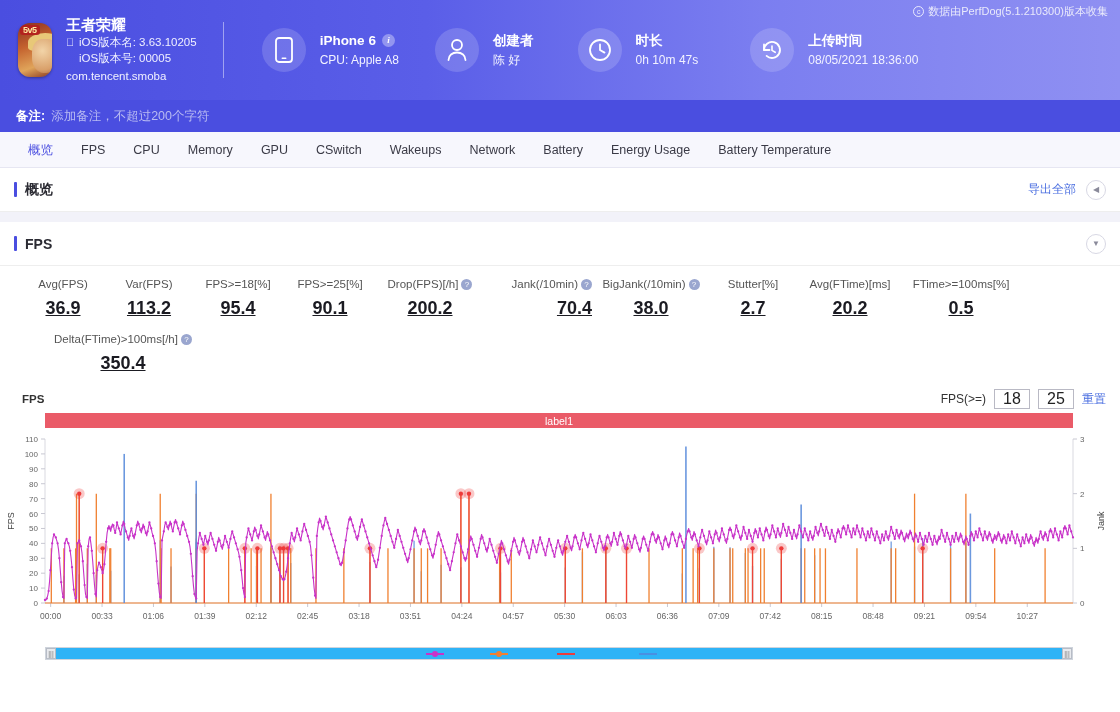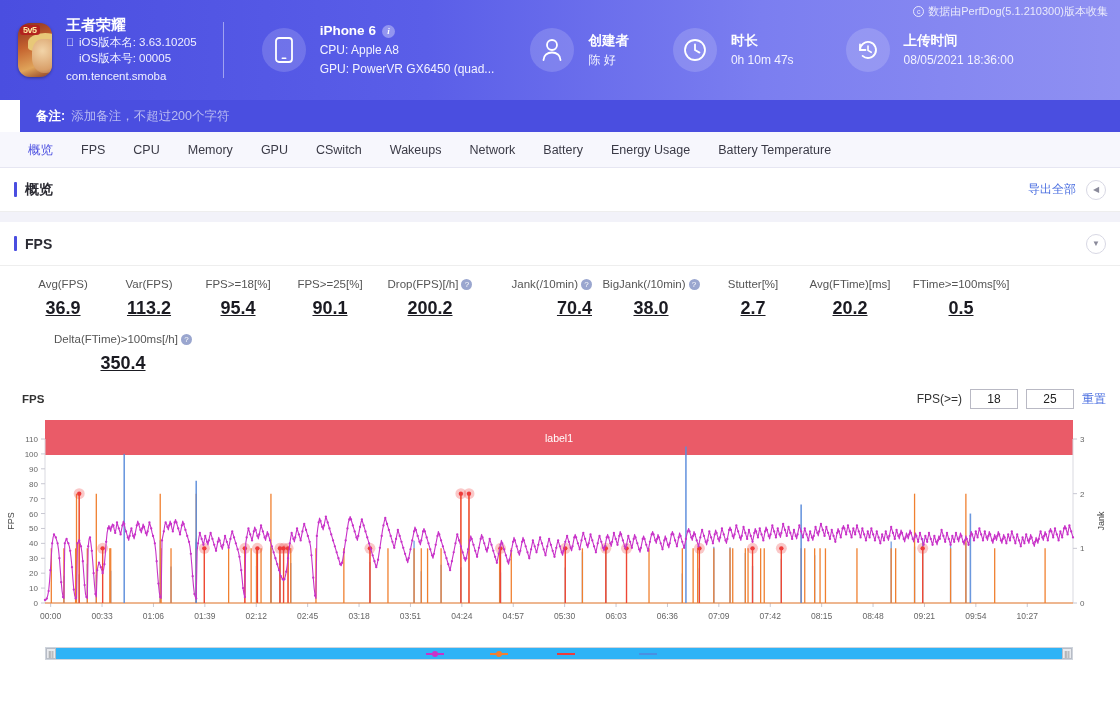--- a/index.html
+++ b/index.html
@@ -90,21 +90,21 @@
     width:11px;height:11px;border-radius:50%;
     border:1px solid rgba(255,255,255,.8);
     display:inline-flex;align-items:center;justify-content:center;
     font-size:7px;
   }
 
   
   .remark {
     height:32px; background:#4a4ee0;
     display:flex; align-items:center; padding-left:16px;
-    color:#fff; font-size:12.5px;margin-left:20px;
+    color:#fff; font-size:12.5px;
   }
   .remark .label { font-weight:bold; margin-right:6px; }
   .remark .ph { color:#b9bbf2; }
 
   
   .tabs {
     height:36px; background:#f7f7fd;
     display:flex; align-items:center;
     border-bottom:1px solid #e6e6f2;
     padding-left:14px;
@@ -160,26 +160,26 @@
   }
 
   
   .chart-wrap { position:relative; margin-top:8px; }
   .chart-top {
     display:flex; align-items:center; padding:0 14px 0 22px; height:26px;
   }
   .chart-top .ctitle { font-size:11.5px; font-weight:bold; color:#333; }
   .chart-top .cright { margin-left:auto; display:flex; align-items:center; gap:8px; font-size:12px; color:#333;}
   .num-input {
-    width:48px; height:20px; border:1px solid #b9b9c4; background:#fff;
-    text-align:center; font-size:12px; color:#222; line-height:18px;
+    width:36px; height:20px; border:1px solid #b9b9c4; background:#fff;
+    text-align:center; font-size:16px; color:#222; line-height:18px;
     font-family:"Liberation Sans", sans-serif;
   }
   .label-band {
-    position:absolute; left:45px; right:47px; top:34px; height:35px;
+    position:absolute; left:45px; right:47px; top:27px; height:15px;
     background:#ea5b68; color:#fff; font-size:10.5px;
     display:flex; align-items:center; justify-content:center;
   }
   .plot-area { position:relative; height:215px; margin-top:19px; }
   .legend {
     display:flex; align-items:center; justify-content:center; gap:20px;
     font-size:11px; color:#555; margin-top:2px;
   }
   .legend .item { display:flex; align-items:center; gap:5px; }
   .lg-line { width:18px; height:2px; display:inline-block; position:relative;}
@@ -229,21 +229,20 @@
       <svg width="18" height="26" viewBox="0 0 18 26">
           <rect x="1" y="1" width="16" height="24" rx="3" fill="none" stroke="#fff" stroke-width="1.8"></rect>
           <rect x="6.5" y="20.5" width="5" height="1.6" rx=".8" fill="#fff"></rect>
         </svg>
     </div>
     <div class="kv">
       <div class="k">
         <span>iPhone 6</span><span class="info-dot">i</span>
       </div>
       <div class="v">CPU: Apple A8</div>
-      <div class="v2">GPU: PowerVR GX6450 (quad...</div>
     </div>
   </div>
 
   <div class="hdr-block hdr-creator">
     <div class="circ">
       <svg width="22" height="24" viewBox="0 0 22 24">
           <circle cx="11" cy="7" r="5" fill="none" stroke="#fff" stroke-width="1.8"></circle>
           <path d="M2.5 22c0-4.7 3.8-7.5 8.5-7.5S19.5 17.3 19.5 22" fill="none" stroke="#fff" stroke-width="1.8" stroke-linecap="round"></path>
         </svg>
     </div>

